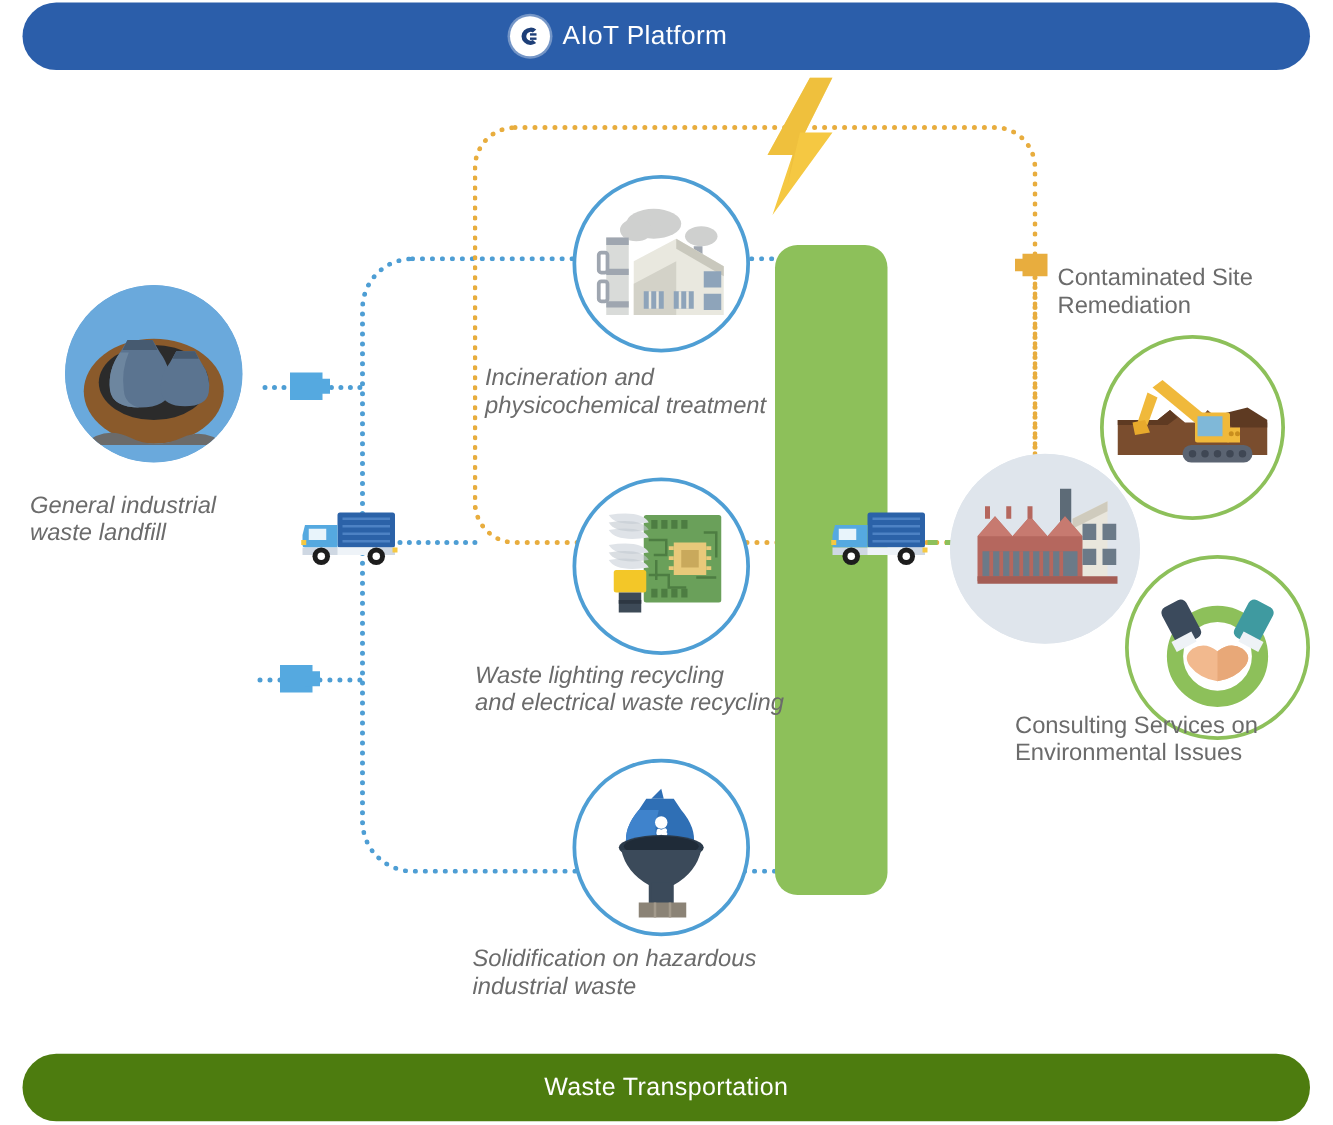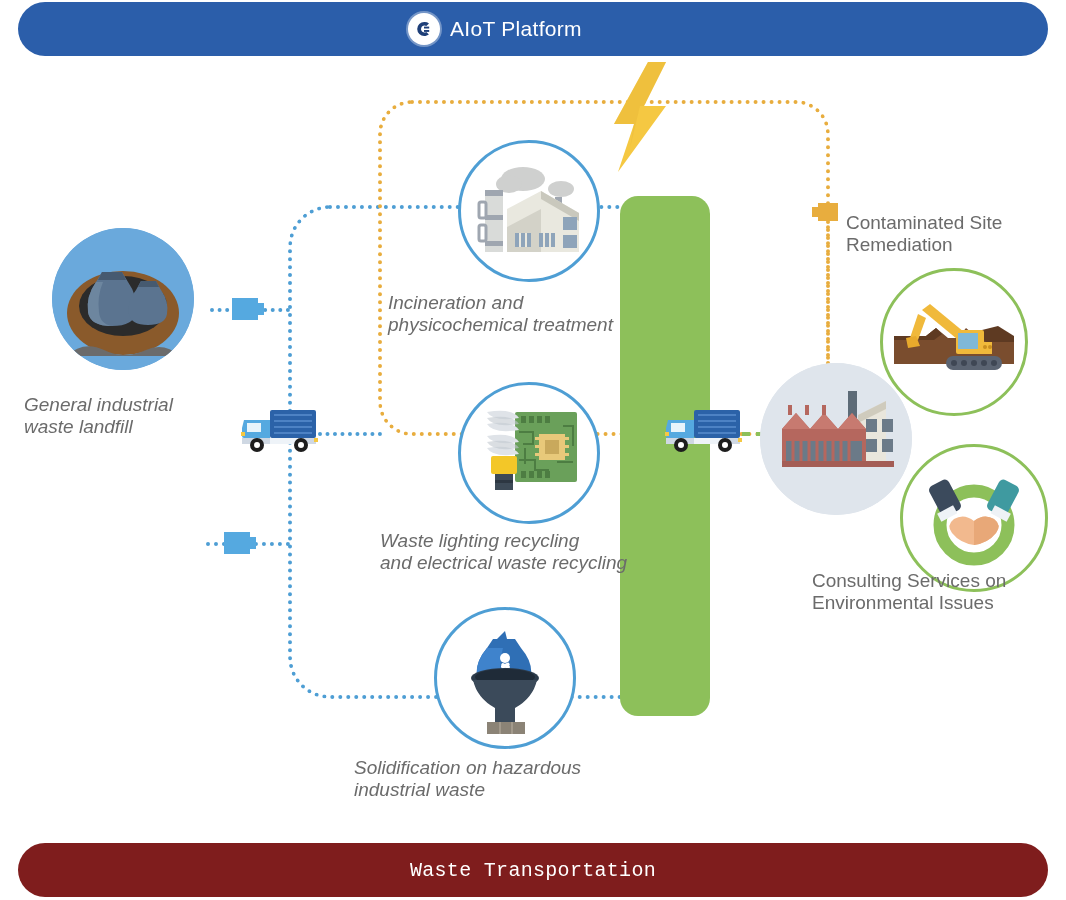--- a/index.html
+++ b/index.html
@@ -6,21 +6,21 @@
   html,body { width:1066px; height:900px; background:#ffffff; overflow:hidden;
               font-family:"Liberation Sans", sans-serif; }
   #stage { position:relative; width:1060px; height:900px; background:#fff; }
 
   
   .banner { position:absolute; left:18px; width:1030px; height:54px;
             border-radius:27px; display:flex; align-items:center;
             justify-content:center; color:#ffffff; font-size:20px;
             letter-spacing:.3px; }
   #topbar    { top:2px;   background:#2b5eaa; }
-  #bottombar { top:843px; background:#7f1d1d;font-family:Liberation Mono, monospace; }
+  #bottombar { top:843px; background:#4d7c0f; }
 
   .logo-wrap { position:absolute; left:50%; transform:translateX(-125px);
                display:flex; align-items:center; gap:10px; }
   .logo-circle { width:32px; height:32px; border-radius:50%; background:#ffffff;
                  display:flex; align-items:center; justify-content:center;
                  box-shadow:0 0 0 2px rgba(255,255,255,.35); }
   .banner-title { font-size:21px; color:#fff; }
 
   
   #blue-group {
@@ -231,21 +231,21 @@
         </g>
         <rect x="22" y="54" width="26" height="18" rx="2" fill="#f3c728"></rect>
         <rect x="26" y="72" width="18" height="16" fill="#3d4a57"></rect>
         <rect x="26" y="78" width="18" height="3" fill="#2d3742"></rect>
       </svg>
     </div>
     <div class="label" style="left:-78px; top:148px; width:296px;">Waste lighting recycling
 and electrical waste recycling</div>
   </div>
 
-  <div class="node" style="left:434px; top:607px;">
+  <div class="node" style="left:458px; top:607px;">
     <div class="circ circ-blue-ring">
       <svg class="ic" width="116" height="116" viewBox="0 0 116 116">
 
         <path d="M40 28 l6 -9 h22 l6 9 q12 14 10 28 H30 q-2 -14 10 -28z" fill="#2f6fb5"></path>
         <path d="M40 28 q-12 14 -10 28 h24 q-2 -14 2 -28z" fill="#3f83cc"></path>
         <path d="M50 19 l8 -8 l2 8z" fill="#2f6fb5"></path>
         <circle cx="58" cy="38" r="5" fill="#ffffff"></circle>
         <rect x="54" y="44" width="9" height="3.5" rx="1.5" fill="#ffffff" transform="rotate(-25 58 46)"></rect>
         <rect x="54" y="44" width="9" height="3.5" rx="1.5" fill="#ffffff" transform="rotate(25 58 46)"></rect>
 

